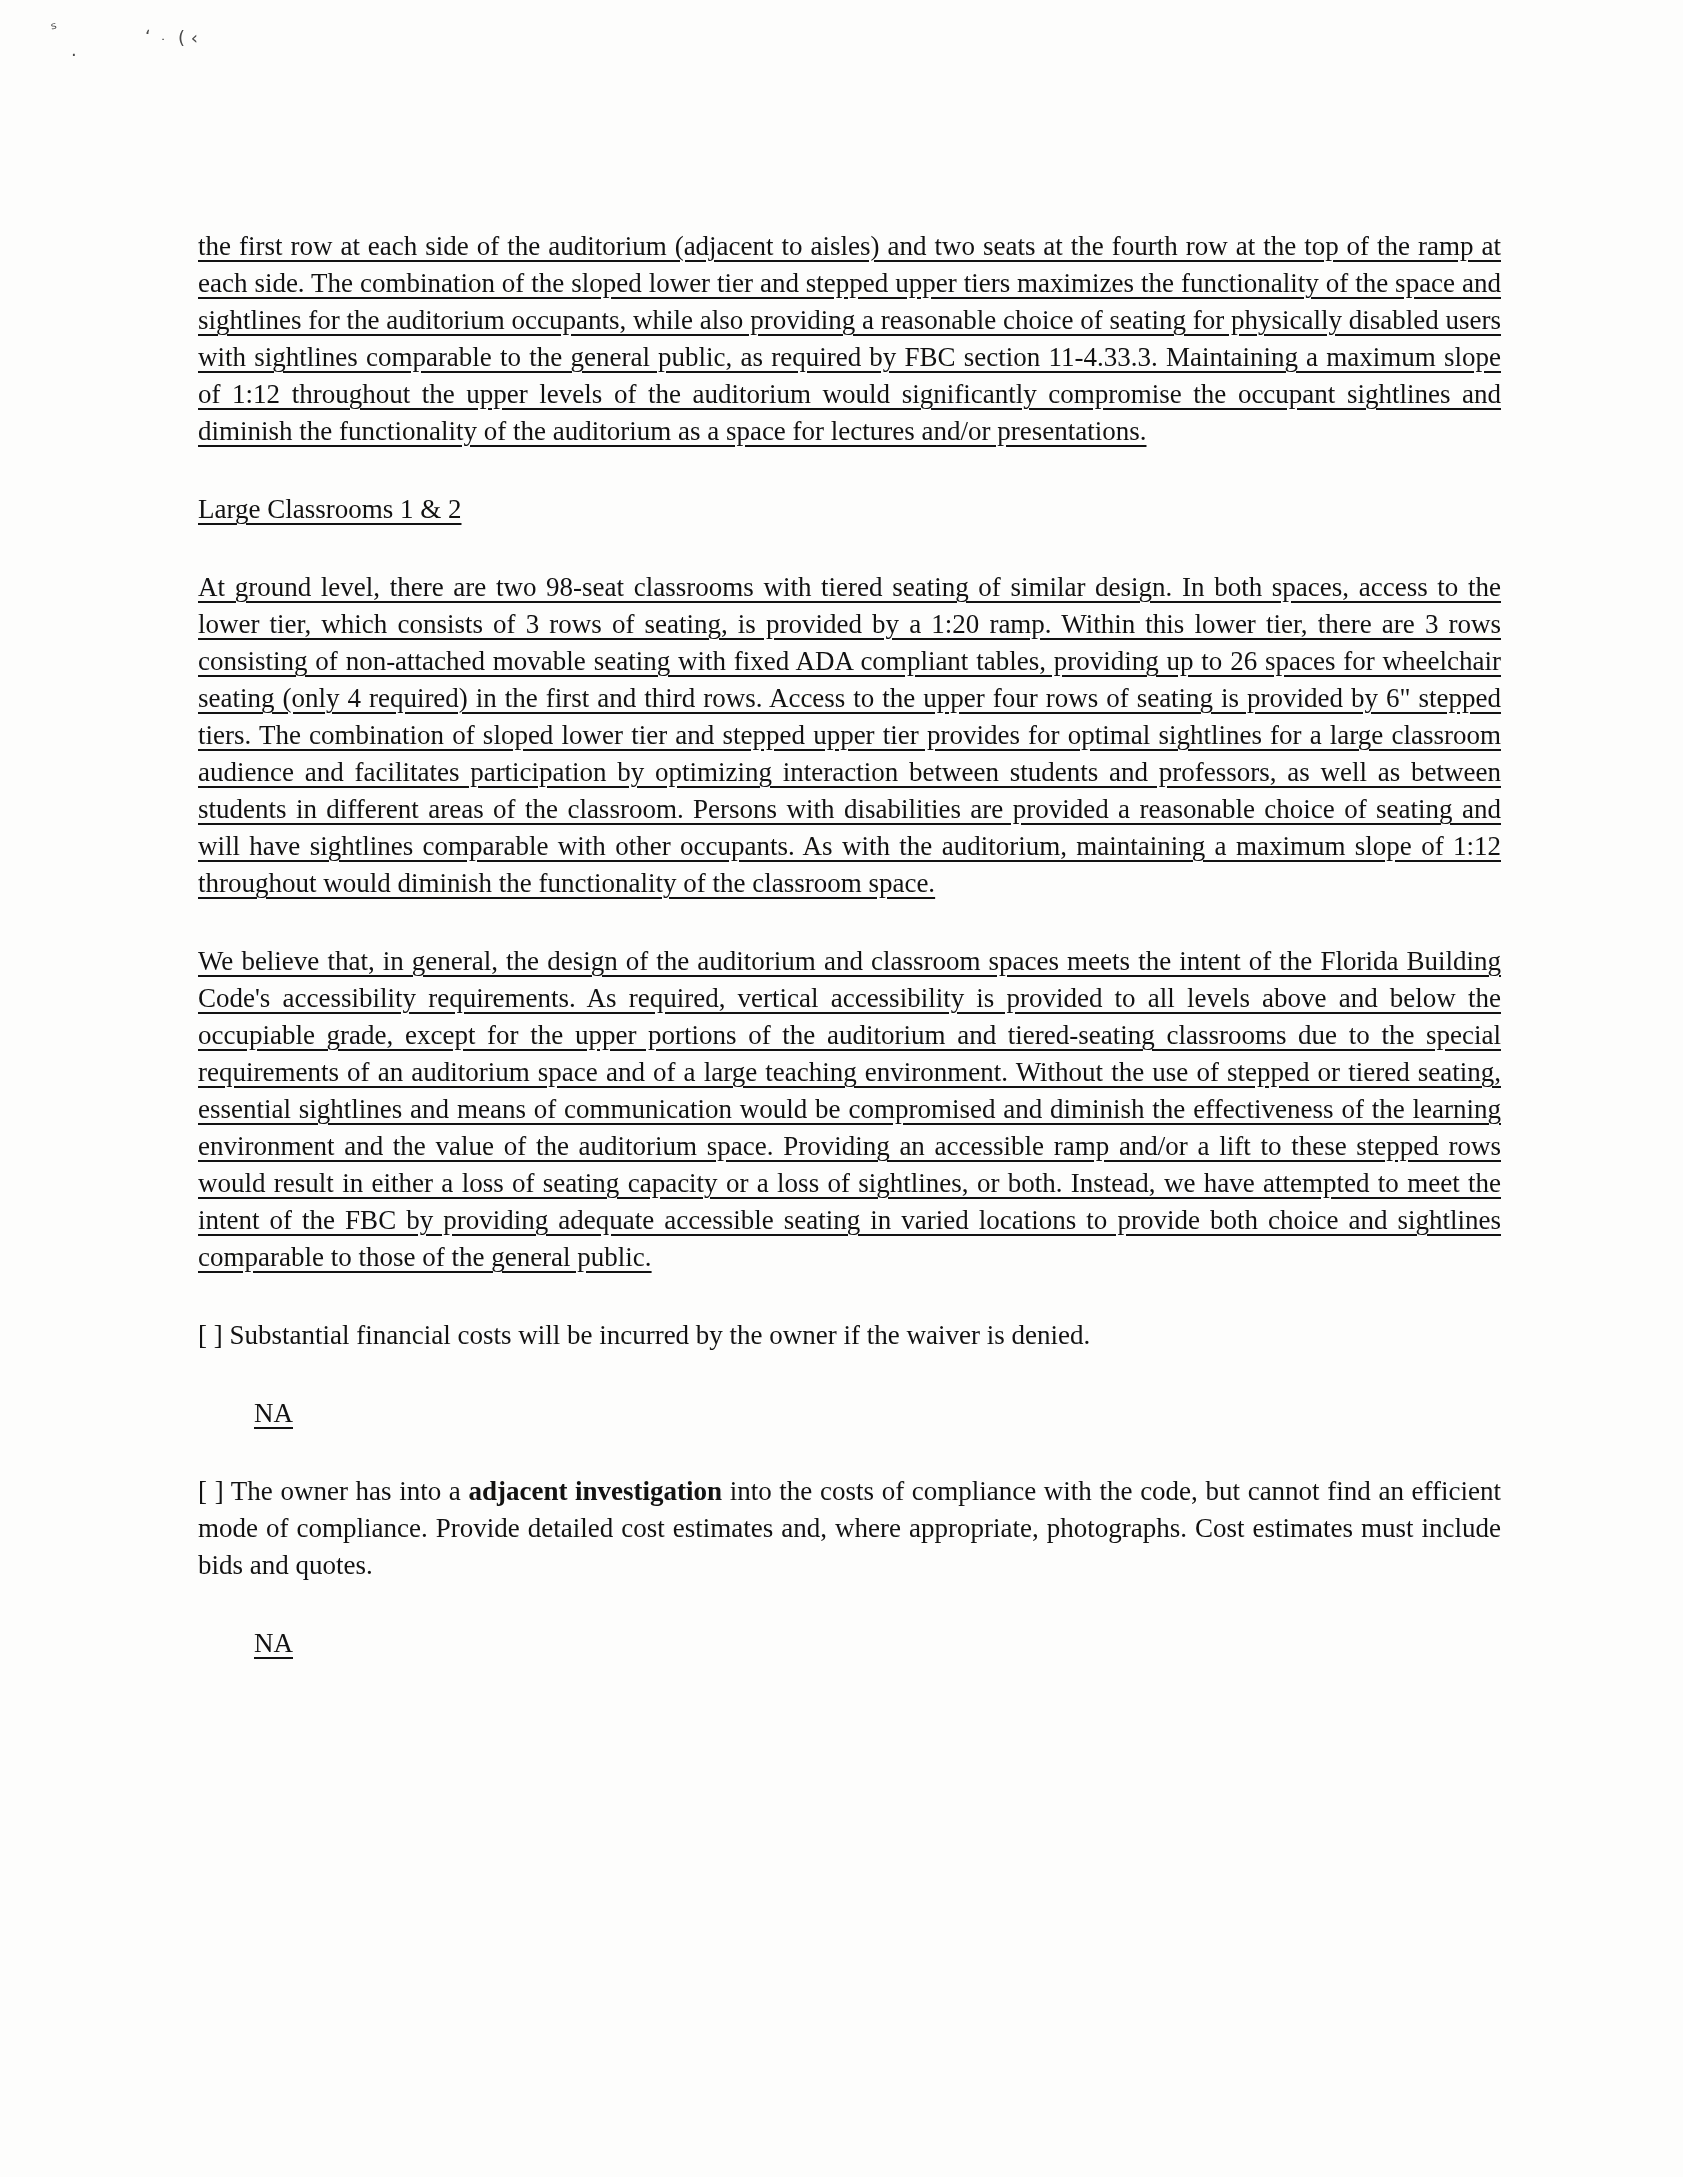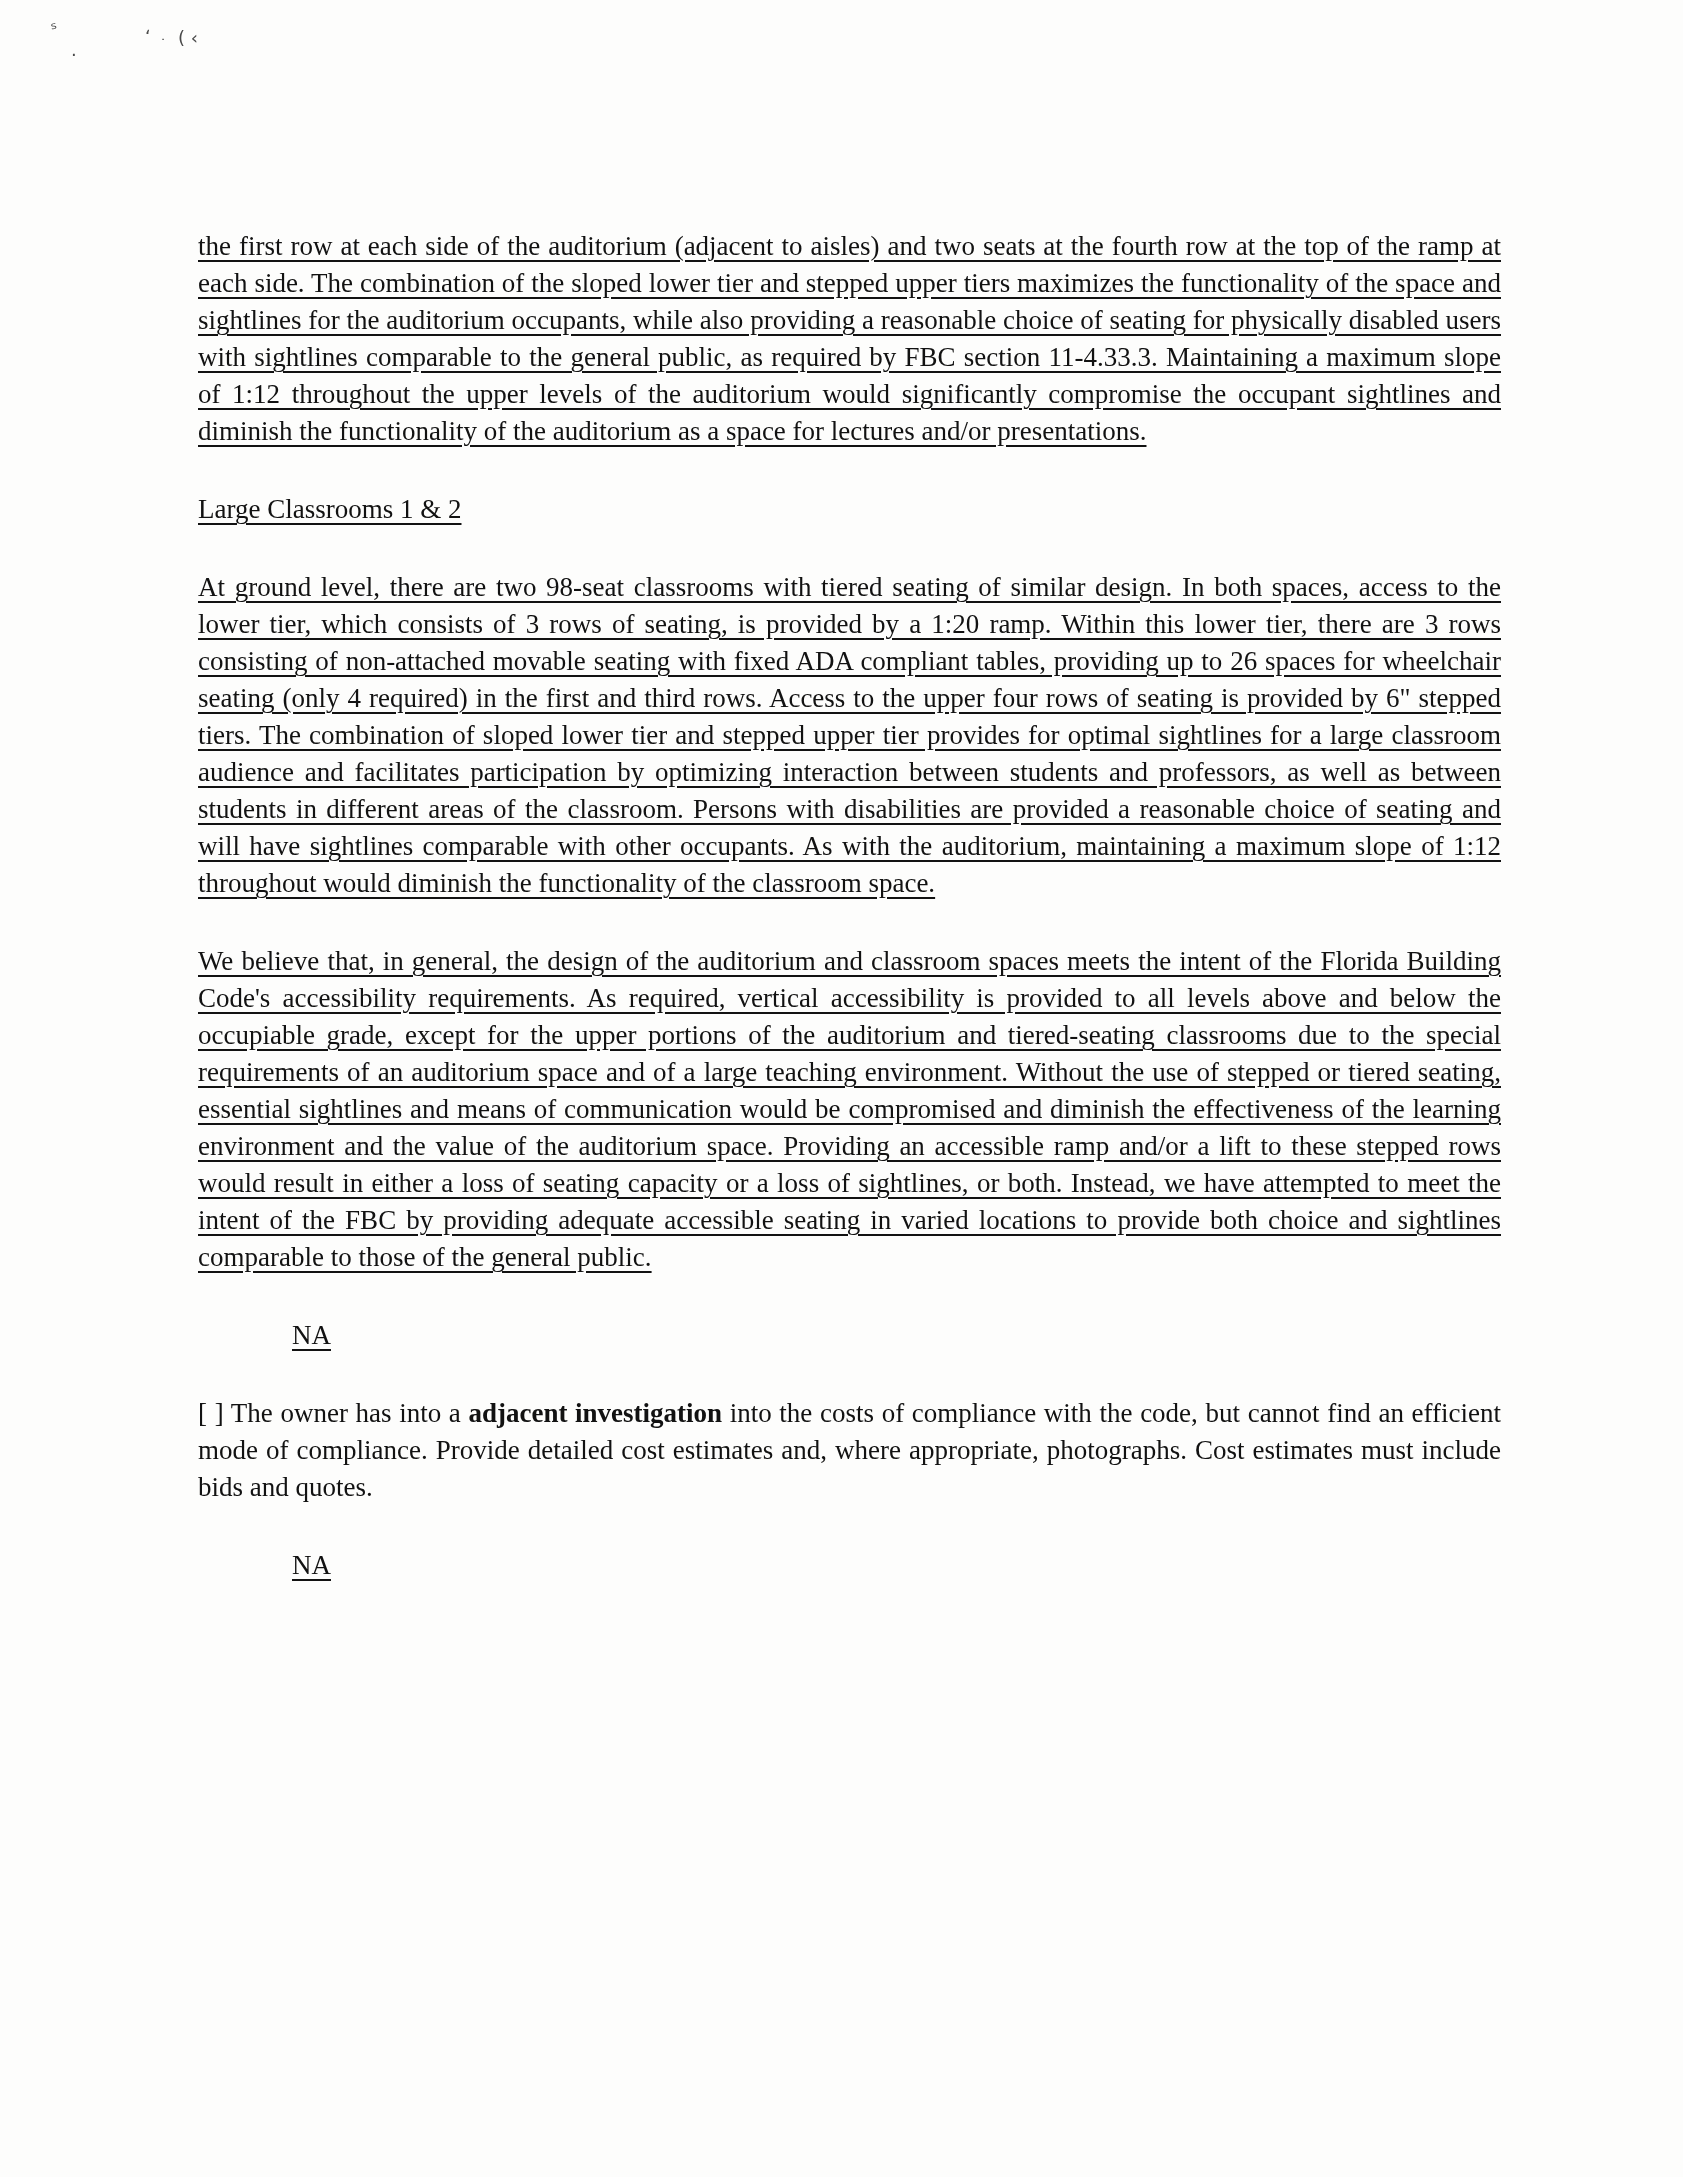--- a/index.html
+++ b/index.html
@@ -33,21 +33,21 @@
   }
   .underlined {
     text-decoration: underline;
     text-decoration-thickness: 1.8px;
     text-underline-offset: 5px;
   }
   .heading {
     text-align: left;
   }
   .na-line {
-    margin-left: 94px;
+    margin-left: 56px;
   }
   b {
     font-weight: bold;
   }
   
   .artifact {
     position: absolute;
     color: #4a4a4a;
     font-size: 18px;
     line-height: 18px;
@@ -73,20 +73,21 @@
   <div class="content">
 
     <p class="justified underlined">the first row at each side of the auditorium (adjacent to aisles) and two seats at the fourth row at the top of the ramp at each side. The combination of the sloped lower tier and stepped upper tiers maximizes the functionality of the space and sightlines for the auditorium occupants, while also providing a reasonable choice of seating for physically disabled users with sightlines comparable to the general public, as required by FBC section 11-4.33.3. Maintaining a maximum slope of 1:12 throughout the upper levels of the auditorium would significantly compromise the occupant sightlines and diminish the functionality of the auditorium as a space for lectures and/or presentations.</p>
 
     <p class="heading underlined">Large Classrooms 1 &amp; 2</p>
 
     <p class="justified underlined">At ground level, there are two 98-seat classrooms with tiered seating of similar design. In both spaces, access to the lower tier, which consists of 3 rows of seating, is provided by a 1:20 ramp. Within this lower tier, there are 3 rows consisting of non-attached movable seating with fixed ADA compliant tables, providing up to 26 spaces for wheelchair seating (only 4 required) in the first and third rows. Access to the upper four rows of seating is provided by 6" stepped tiers. The combination of sloped lower tier and stepped upper tier provides for optimal sightlines for a large classroom audience and facilitates participation by optimizing interaction between students and professors, as well as between students in different areas of the classroom. Persons with disabilities are provided a reasonable choice of seating and will have sightlines comparable with other occupants. As with the auditorium, maintaining a maximum slope of 1:12 throughout would diminish the functionality of the classroom space.</p>
 
     <p class="justified underlined">We believe that, in general, the design of the auditorium and classroom spaces meets the intent of the Florida Building Code's accessibility requirements. As required, vertical accessibility is provided to all levels above and below the occupiable grade, except for the upper portions of the auditorium and tiered-seating classrooms due to the special requirements of an auditorium space and of a large teaching environment. Without the use of stepped or tiered seating, essential sightlines and means of communication would be compromised and diminish the effectiveness of the learning environment and the value of the auditorium space. Providing an accessible ramp and/or a lift to these stepped rows would result in either a loss of seating capacity or a loss of sightlines, or both. Instead, we have attempted to meet the intent of the FBC by providing adequate accessible seating in varied locations to provide both choice and sightlines comparable to those of the general public.</p>
 
+    <p class="justified">[ ] Substantial financial costs will be incurred by the owner if the waiver is denied.</p>
 
     <p class="na-line underlined">NA</p>
 
     <p class="justified"><span>[ ] The owner has into a </span><b>adjacent investigation</b><span> into the costs of compliance with the code, but cannot find an efficient mode of compliance. Provide detailed cost estimates and, where appropriate, photographs. Cost estimates must include bids and quotes.</span></p>
 
     <p class="na-line underlined">NA</p>
 
   </div>
 </div>
 

